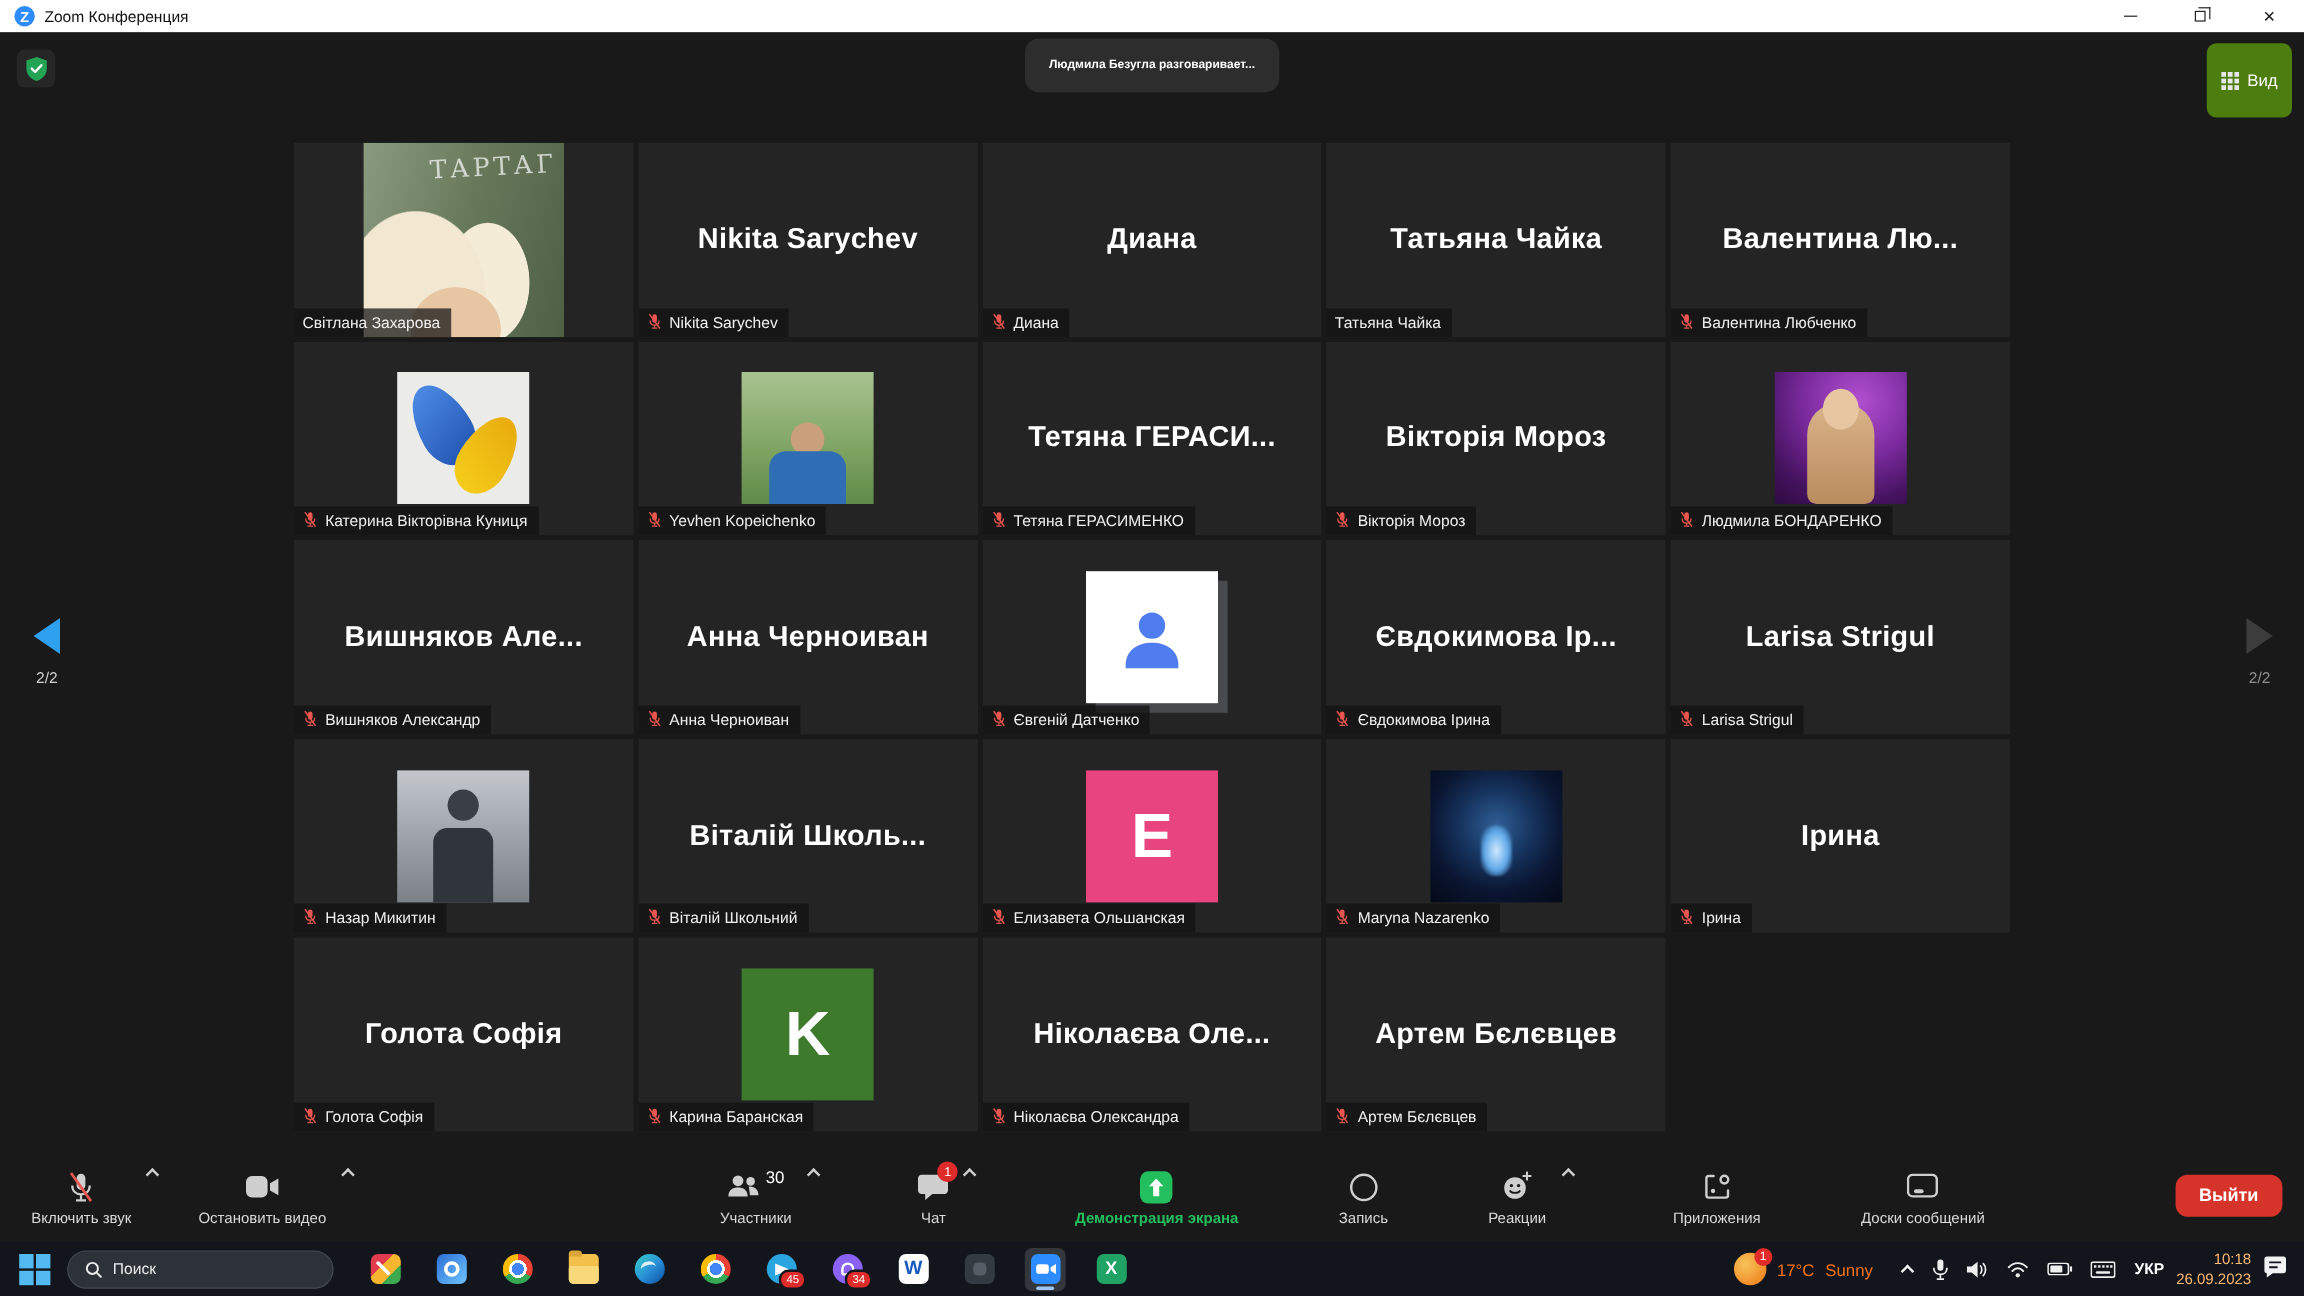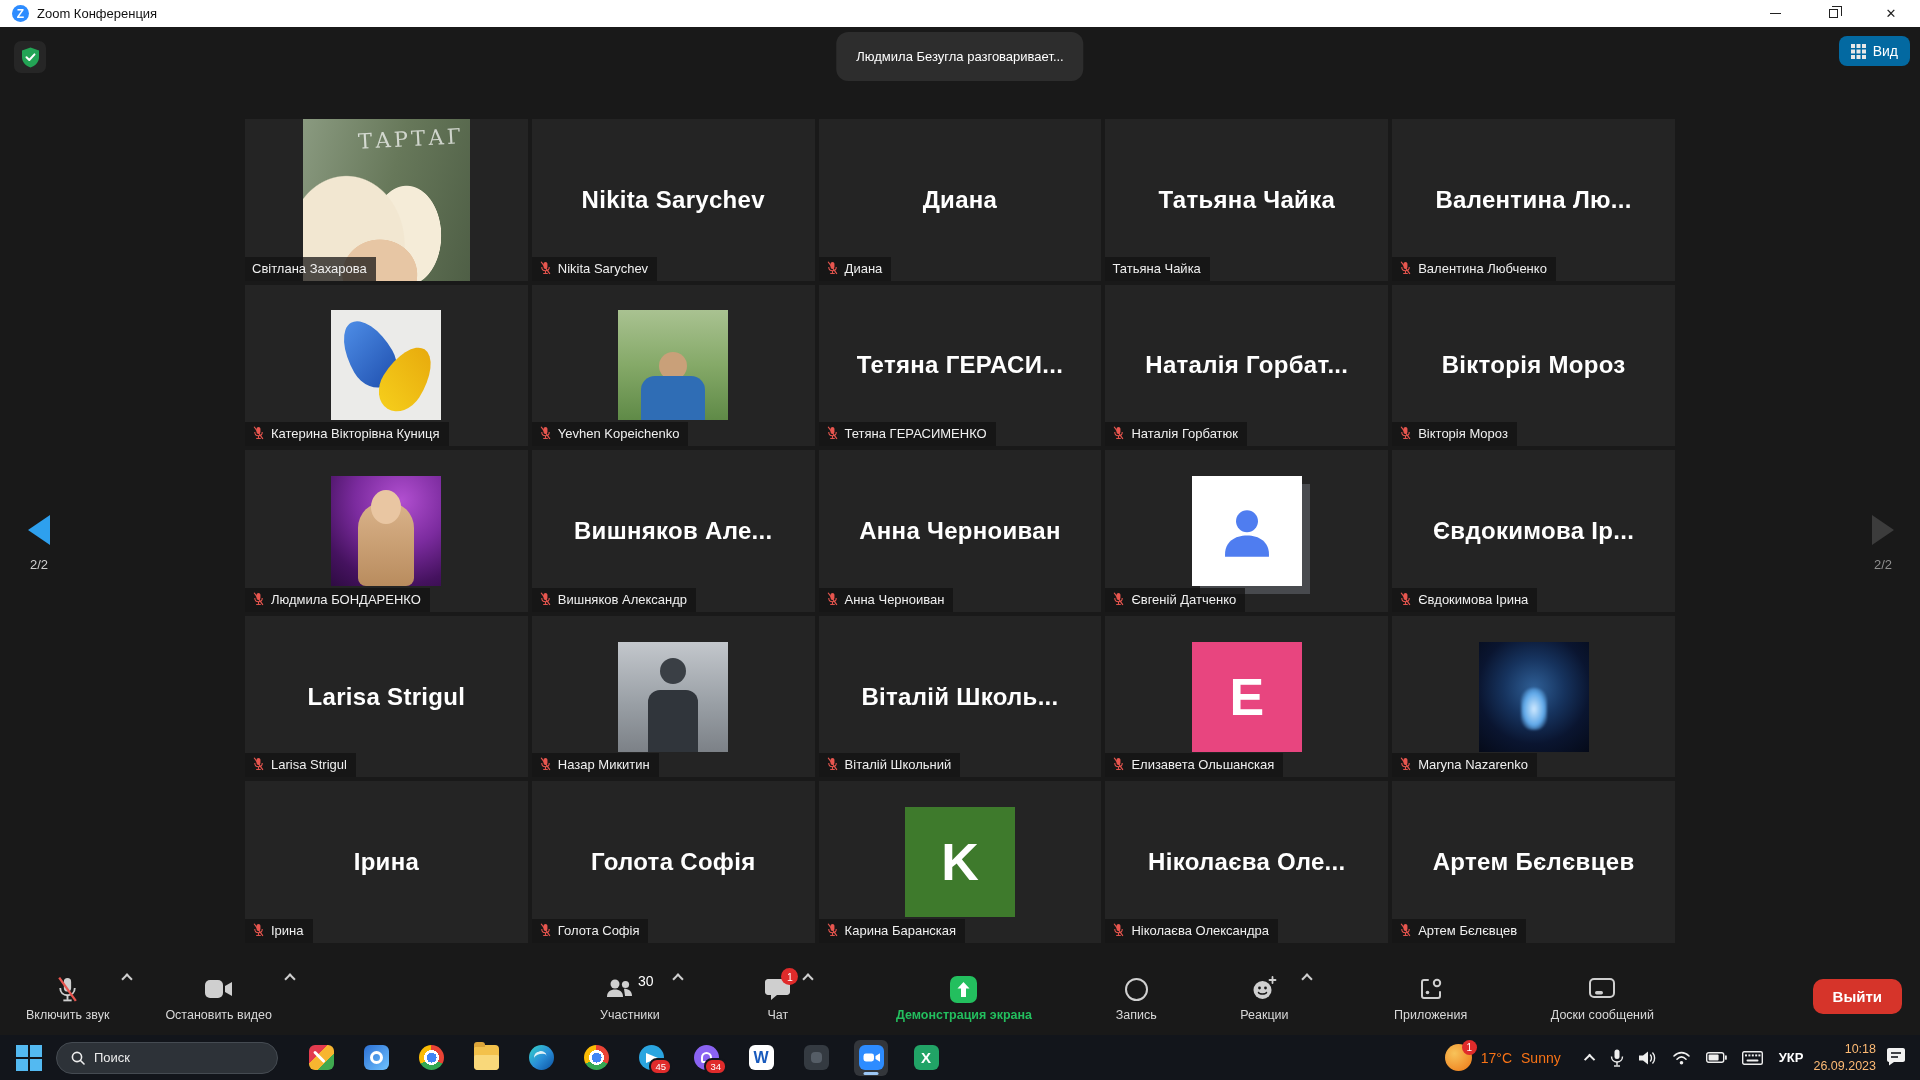--- a/index.html
+++ b/index.html
@@ -18,24 +18,24 @@
   .ico-restore { width:9px; height:9px; border:1px solid #222; position:relative; background:#fff; }
   .ico-restore:before { content:""; position:absolute; left:2px; top:-4px; width:9px; height:9px; border:1px solid #222; border-left:none; border-bottom:none; }
 
   
   .meeting { position:absolute; left:0; top:27px; width:1920px; height:1008px; background:#191919; }
 
   .shield { position:absolute; left:14px; top:14px; width:32px; height:32px; background:#262626; border-radius:7px;
     display:flex; align-items:center; justify-content:center; }
 
   .toast { position:absolute; left:50%; top:5px; transform:translateX(-50%); background:#2d2d2d; color:#fff;
-    font-size:13px; font-weight:normal; padding:17px 20px; border-radius:12px; white-space:nowrap; }
-
-  .viewbtn { position:absolute; right:10px; top:9px; background:#0369a1; color:#fff; font-size:14px;
-    border-radius:8px; padding:7px 12px; display:flex; align-items:center; gap:7px; cursor:pointer; }
+    font-size:10px; font-weight:bold; padding:17px 20px; border-radius:12px; white-space:nowrap; }
+
+  .viewbtn { position:absolute; right:10px; top:9px; background:#4d7c0f; color:#fff; font-size:14px;
+    border-radius:8px; padding:23px 12px; display:flex; align-items:center; gap:7px; cursor:pointer; }
 
   
   .nav-left-arrow { position:absolute; left:28px; top:488px; width:0; height:0;
     border-top:15px solid transparent; border-bottom:15px solid transparent; border-right:22px solid #2ea0ee; cursor:pointer; }
   .nav-left-page { position:absolute; left:30px; top:530px; color:#cfcfcf; font-size:13px; }
   .nav-right-arrow { position:absolute; right:26px; top:488px; width:0; height:0;
     border-top:15px solid transparent; border-bottom:15px solid transparent; border-left:22px solid #3c3c3c; cursor:pointer; }
   .nav-right-page { position:absolute; right:28px; top:530px; color:#8f8f8f; font-size:13px; }
 
   
@@ -299,33 +299,20 @@
         <div class="bigname">Тетяна ГЕРАСИ...</div>
         <div class="chip">
           <svg width="13" height="14" viewBox="0 0 16 17">
             <rect x="5.6" y="1" width="4.8" height="8.6" rx="2.4" fill="#e8564f"></rect>
             <path d="M3.4 7.3 C3.4 10.2 5.4 12 8 12 C10.6 12 12.6 10.2 12.6 7.3" stroke="#e8564f" stroke-width="1.3" fill="none"></path>
             <line x1="8" y1="12" x2="8" y2="14.6" stroke="#e8564f" stroke-width="1.3"></line>
             <line x1="5.2" y1="15.2" x2="10.8" y2="15.2" stroke="#e8564f" stroke-width="1.3"></line>
             <line x1="2.6" y1="0.8" x2="13.4" y2="15.6" stroke="#e8564f" stroke-width="1.5"></line>
           </svg>
           <span>Тетяна ГЕРАСИМЕНКО</span>
-        </div>
-      </div>
-      <div class="tile">
-        <div class="bigname">Наталія Горбат...</div>
-        <div class="chip">
-          <svg width="13" height="14" viewBox="0 0 16 17">
-            <rect x="5.6" y="1" width="4.8" height="8.6" rx="2.4" fill="#e8564f"></rect>
-            <path d="M3.4 7.3 C3.4 10.2 5.4 12 8 12 C10.6 12 12.6 10.2 12.6 7.3" stroke="#e8564f" stroke-width="1.3" fill="none"></path>
-            <line x1="8" y1="12" x2="8" y2="14.6" stroke="#e8564f" stroke-width="1.3"></line>
-            <line x1="5.2" y1="15.2" x2="10.8" y2="15.2" stroke="#e8564f" stroke-width="1.3"></line>
-            <line x1="2.6" y1="0.8" x2="13.4" y2="15.6" stroke="#e8564f" stroke-width="1.5"></line>
-          </svg>
-          <span>Наталія Горбатюк</span>
         </div>
       </div>
       <div class="tile">
         <div class="bigname">Вікторія Мороз</div>
         <div class="chip">
           <svg width="13" height="14" viewBox="0 0 16 17">
             <rect x="5.6" y="1" width="4.8" height="8.6" rx="2.4" fill="#e8564f"></rect>
             <path d="M3.4 7.3 C3.4 10.2 5.4 12 8 12 C10.6 12 12.6 10.2 12.6 7.3" stroke="#e8564f" stroke-width="1.3" fill="none"></path>
             <line x1="8" y1="12" x2="8" y2="14.6" stroke="#e8564f" stroke-width="1.3"></line>
             <line x1="5.2" y1="15.2" x2="10.8" y2="15.2" stroke="#e8564f" stroke-width="1.3"></line>

